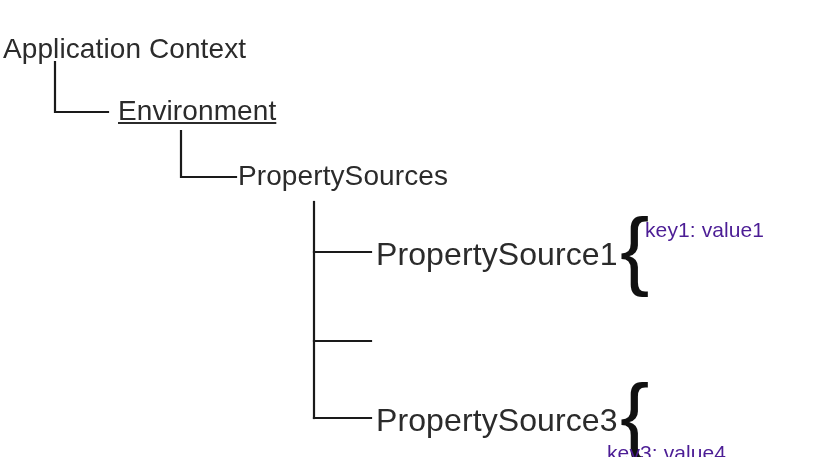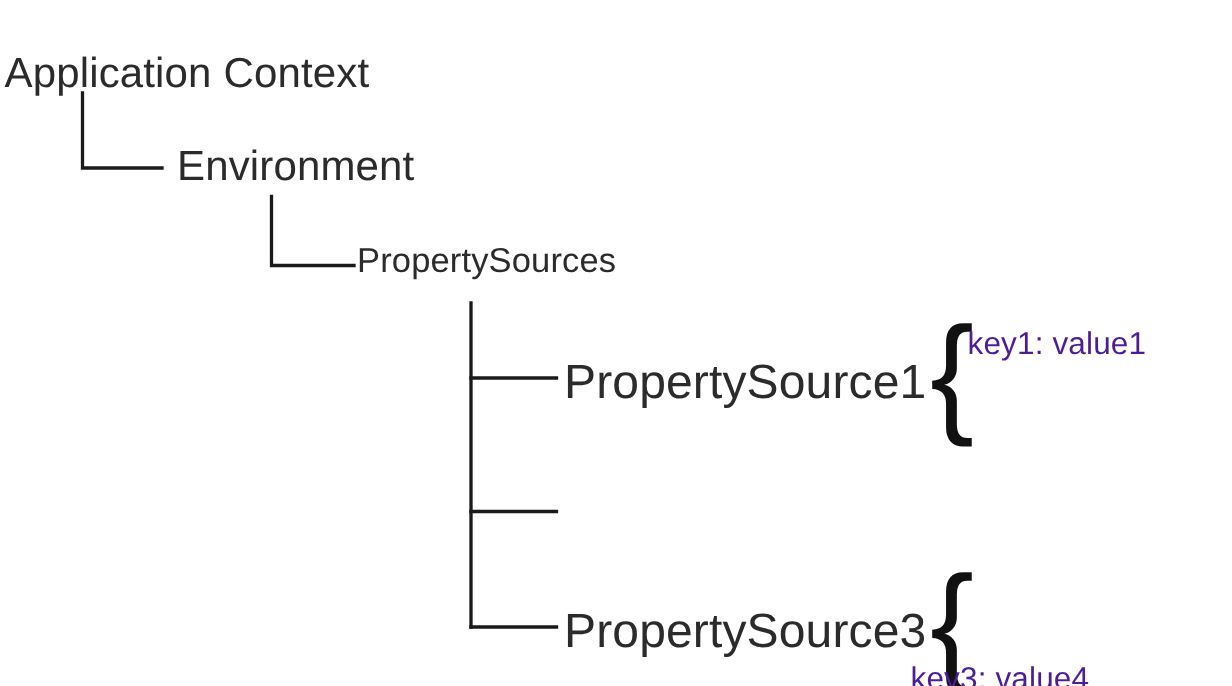--- a/index.html
+++ b/index.html
@@ -29,21 +29,21 @@
     position: absolute;
     white-space: nowrap;
     color: #2b2b2b;
     font-family: "Liberation Sans", sans-serif;
     font-weight: 400;
     letter-spacing: 0.1px;
     line-height: 1;
   }
   .lvl-0 { font-size: 28px; }
   .lvl-1 { font-size: 28px; }
-  .lvl-2 { font-size: 23px; }
+  .lvl-2 { font-size: 28px; }
   .lvl-3 { font-size: 32px; }
   .kv-label {
     position: absolute;
     white-space: nowrap;
     color: #4c1d95;
     font-family: "Liberation Sans", sans-serif;
     font-size: 21px;
     font-weight: 400;
     line-height: 1;
     letter-spacing: 0.1px;
@@ -72,21 +72,21 @@
       <path d="M 314 228 L 371 228"></path>
 
       <path d="M 314 317 L 371 317"></path>
 
       <path d="M 314 394 L 371 394"></path>
     </g>
   </svg>
 
   <div class="node-label lvl-0" style="left:3px; top:11px;">Application Context</div>
 
-  <div class="node-label lvl-1" style="left:118px; top:73px;">Environment</div>
+  <div class="node-label lvl-1" style="left:118px; top:73px;text-decoration:underline;">Environment</div>
 
   <div class="node-label lvl-2" style="left:238px; top:138px;">PropertySources</div>
 
   <div class="node-label lvl-3" style="left:376px; top:214px;">PropertySource1</div>
 
   <div class="brace" style="left:620px; top:181px; font-size:88px;">{</div>
 
   <div class="kv-label" style="left:645px; top:195px;">key1: value1</div>
 
 

